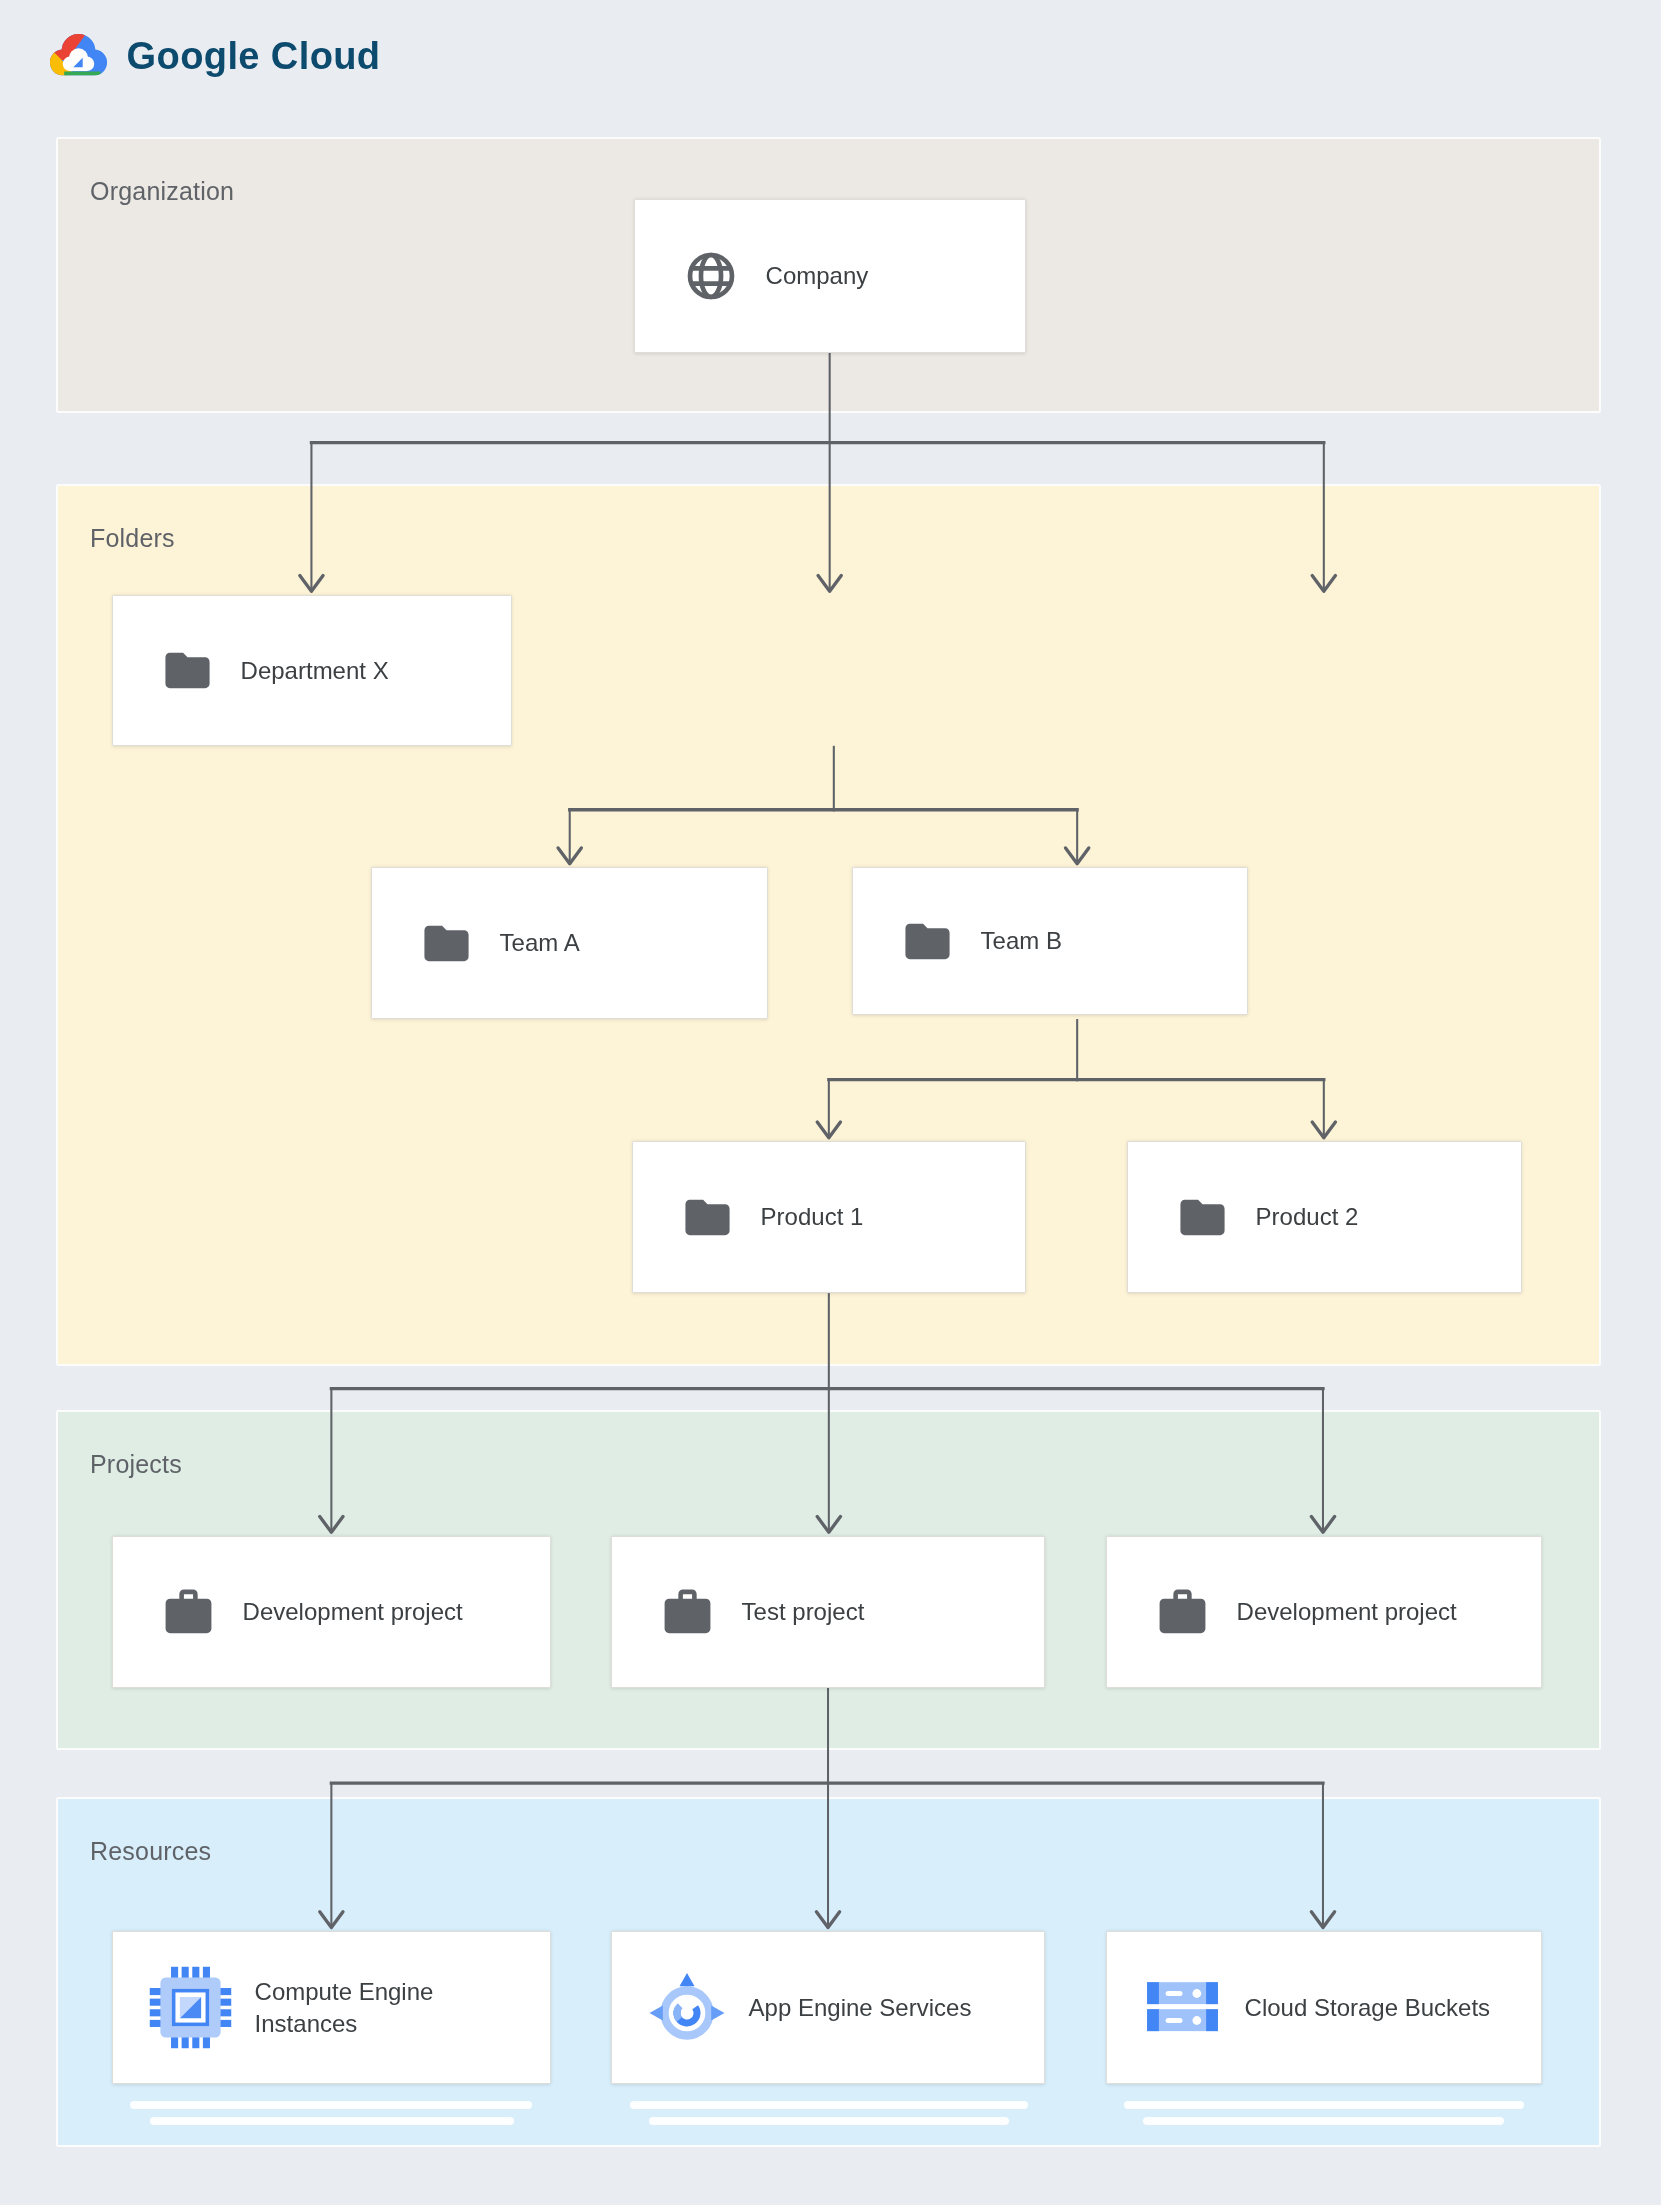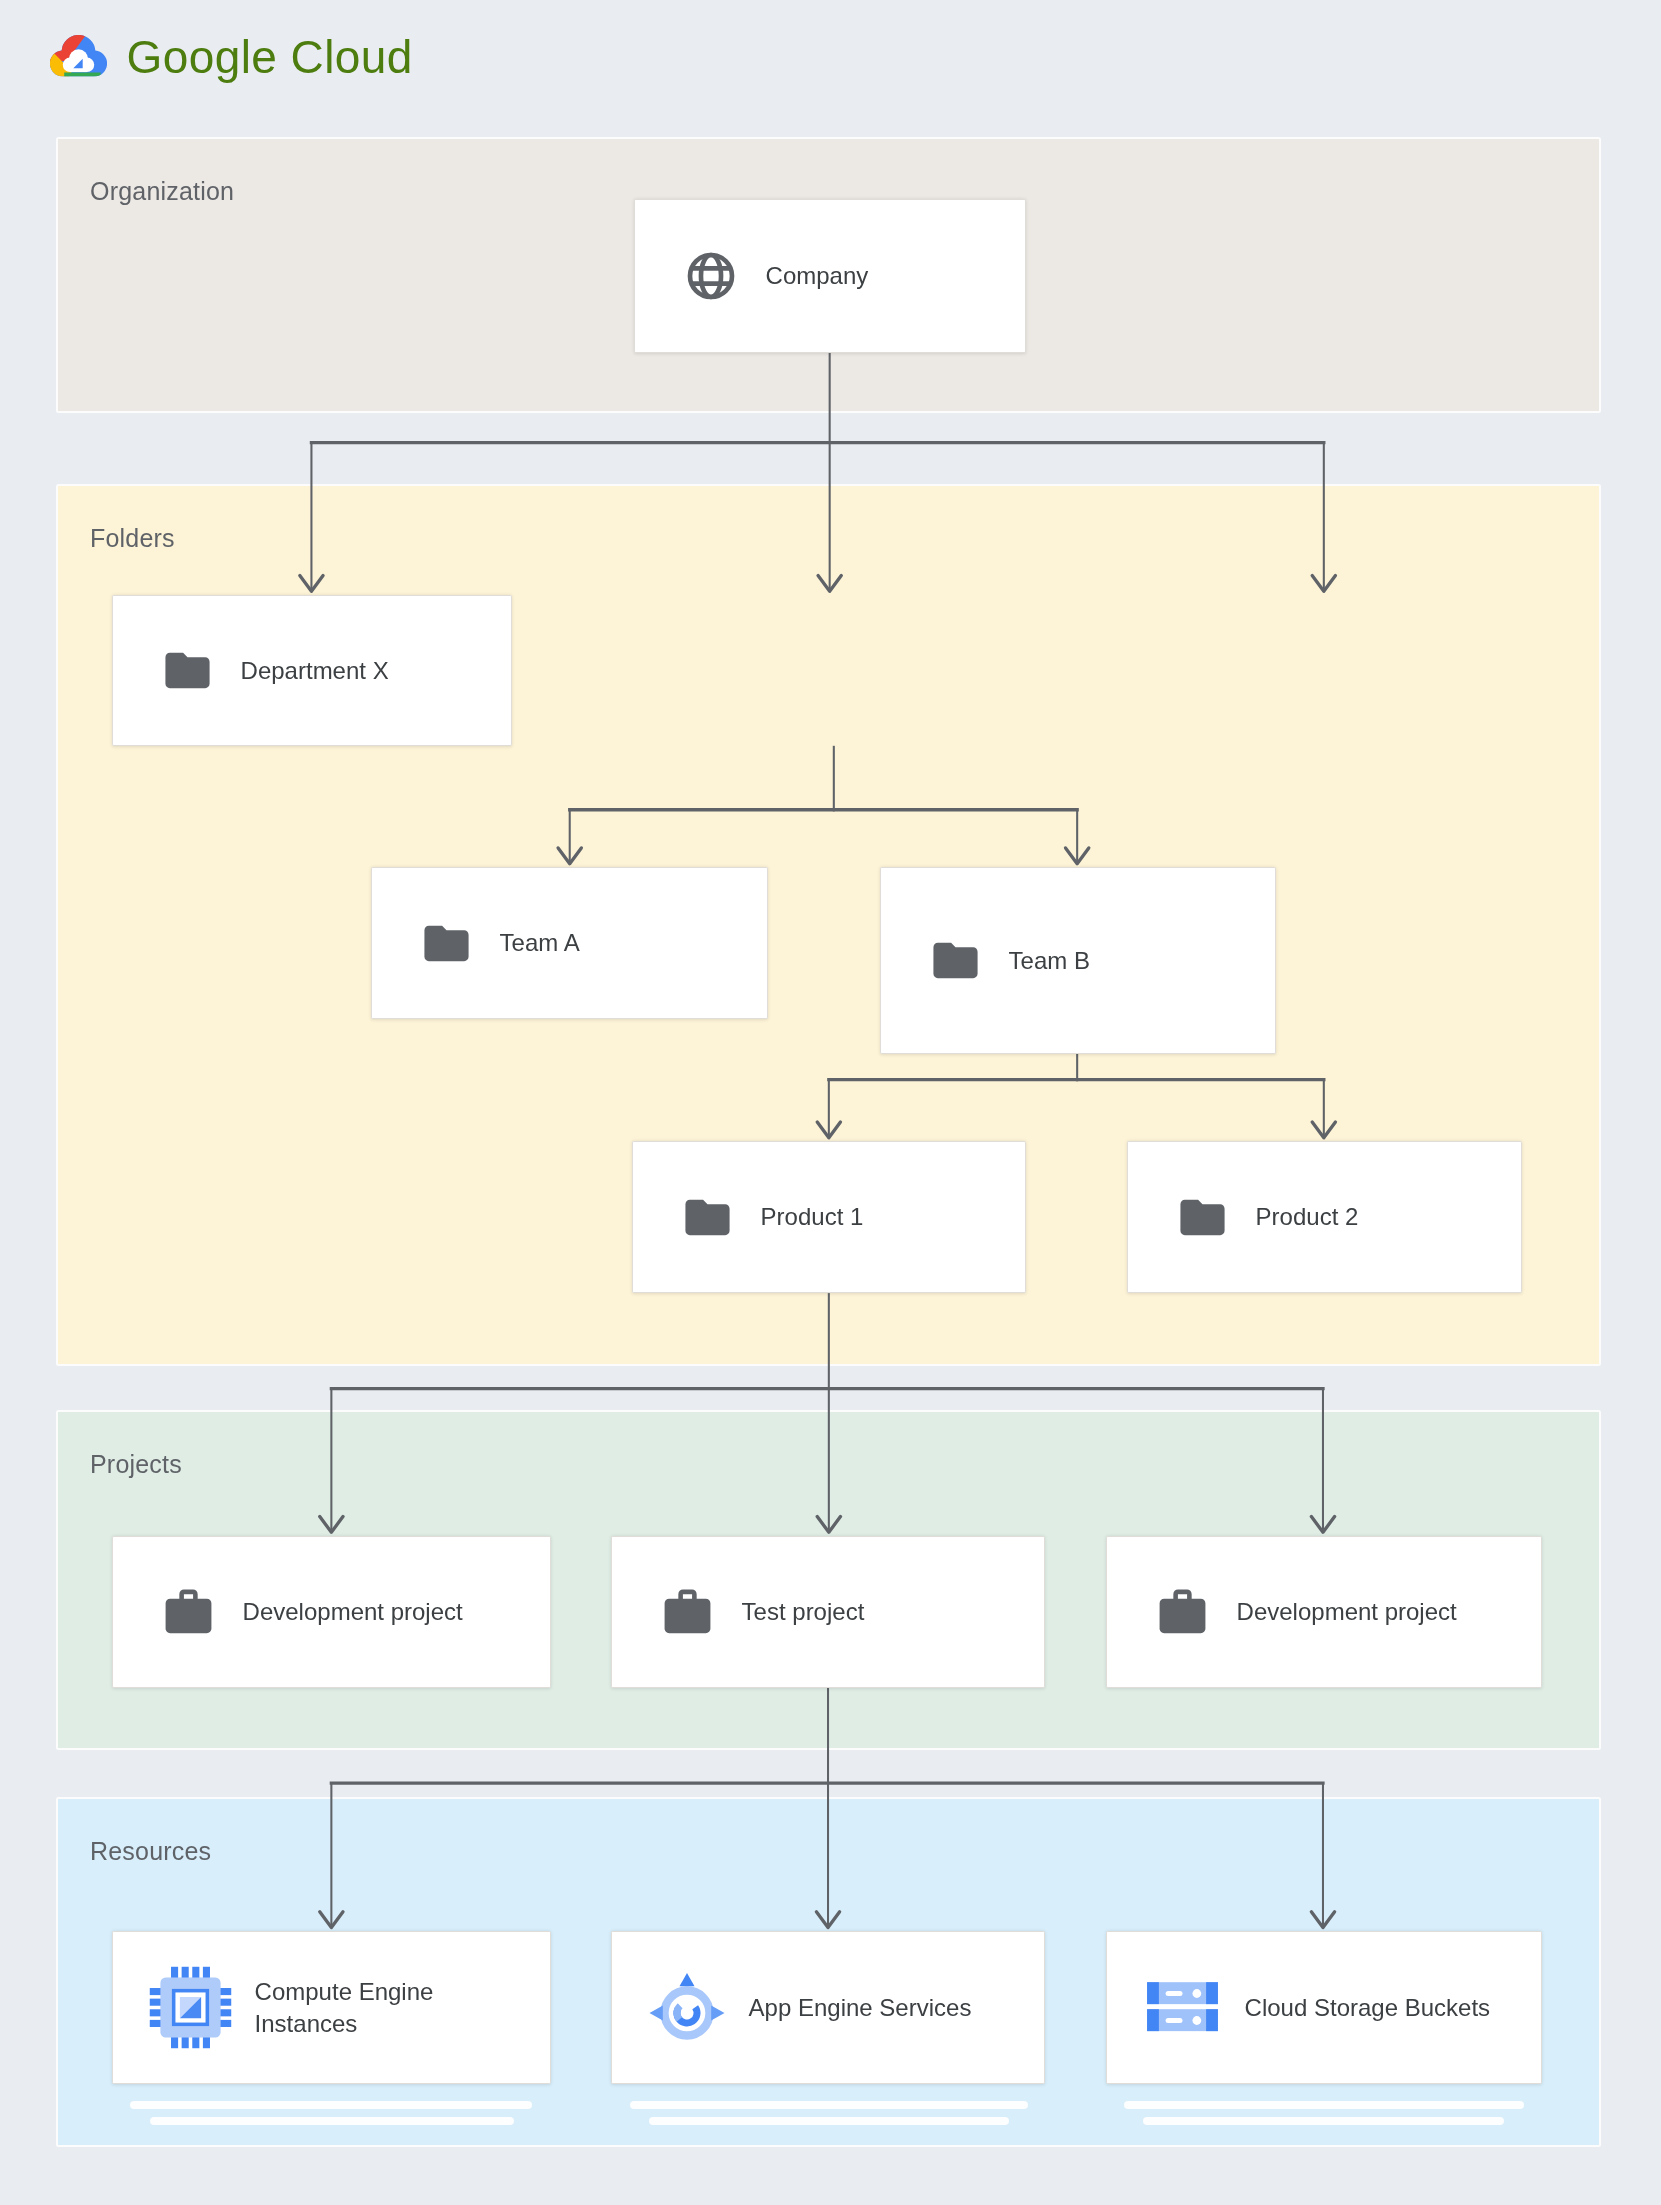--- a/index.html
+++ b/index.html
@@ -8,21 +8,21 @@
     --node-border:#e0ddd8; --connector:#5f6368; --section-label-text:#5f6368;
     --node-label-text:#3c4043; --icon-gray:#5f6368;
   }
   html,body{margin:0;padding:0;}
   body{background:var(--page-bg);}
   #canvas{
     position:relative;width:1661px;height:2205px;background:var(--page-bg);
     font-family:"Liberation Sans",sans-serif;overflow:hidden;
   }
   .logo{position:absolute;left:47px;top:30px;display:flex;align-items:center;z-index:5;}
-  .logo-text{font-size:46px;color:#4d7c0f;margin-left:16.6px;letter-spacing:0.4px;}
+  .logo-text{font-size:38px;color:#0c4a6e;margin-left:16.6px;letter-spacing:0.4px;font-weight:bold;}
   .section{
     position:absolute;left:56px;width:1545px;box-sizing:border-box;
     border:2.5px solid #fcfcfc;border-radius:2.5px;z-index:1;text-align:center;
   }
   .section-label{
     position:absolute;left:32px;top:38px;font-size:25px;font-weight:500;
     color:var(--section-label-text);letter-spacing:0.2px;
   }
   #section-organization{top:137px;height:276px;background:var(--organization-bg);}
   #section-folders{top:484px;height:882px;background:var(--folders-bg);}
@@ -167,21 +167,21 @@
 
   <div class="node" style="left:371px;top:867px;width:397px;height:152px">
     <span class="icon">
       <svg width="53" height="53" viewBox="0 0 24 24">
           <path fill="#5f6368" d="M10 4H4c-1.1 0-1.99.9-1.99 2L2 18c0 1.1.9 2 2 2h16c1.1 0 2-.9 2-2V8c0-1.1-.9-2-2-2h-8l-2-2z"></path>
         </svg>
     </span>
     <span class="label">Team A</span>
   </div>
 
-  <div class="node" style="left:880px;top:867px;width:396px;height:187px">
+  <div class="node" style="left:852px;top:867px;width:396px;height:148px">
     <span class="icon">
       <svg width="53" height="53" viewBox="0 0 24 24">
           <path fill="#5f6368" d="M10 4H4c-1.1 0-1.99.9-1.99 2L2 18c0 1.1.9 2 2 2h16c1.1 0 2-.9 2-2V8c0-1.1-.9-2-2-2h-8l-2-2z"></path>
         </svg>
     </span>
     <span class="label">Team B</span>
   </div>
 
   <div class="node" style="left:632px;top:1141px;width:394px;height:152px">
     <span class="icon">

